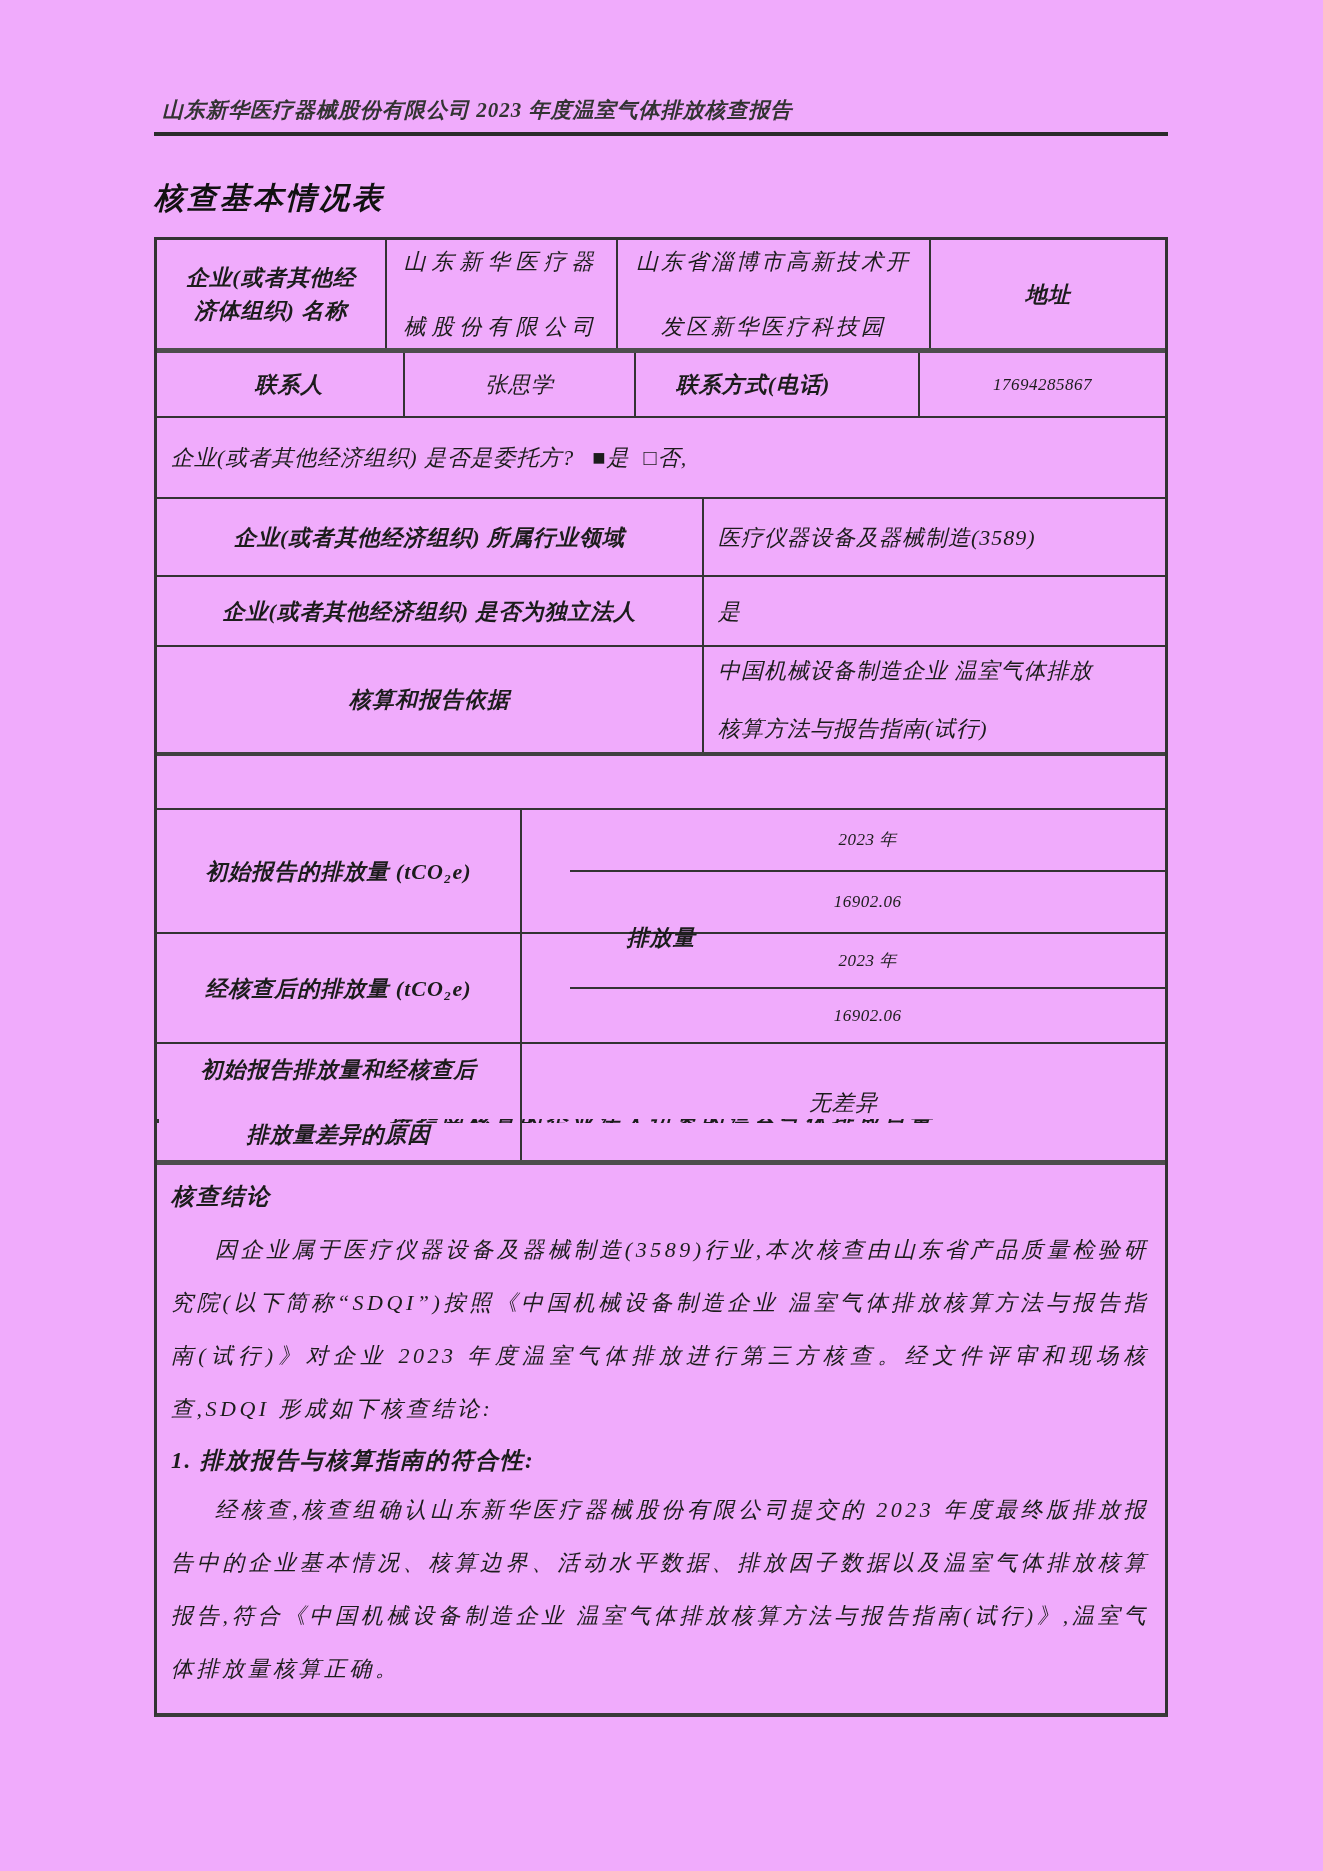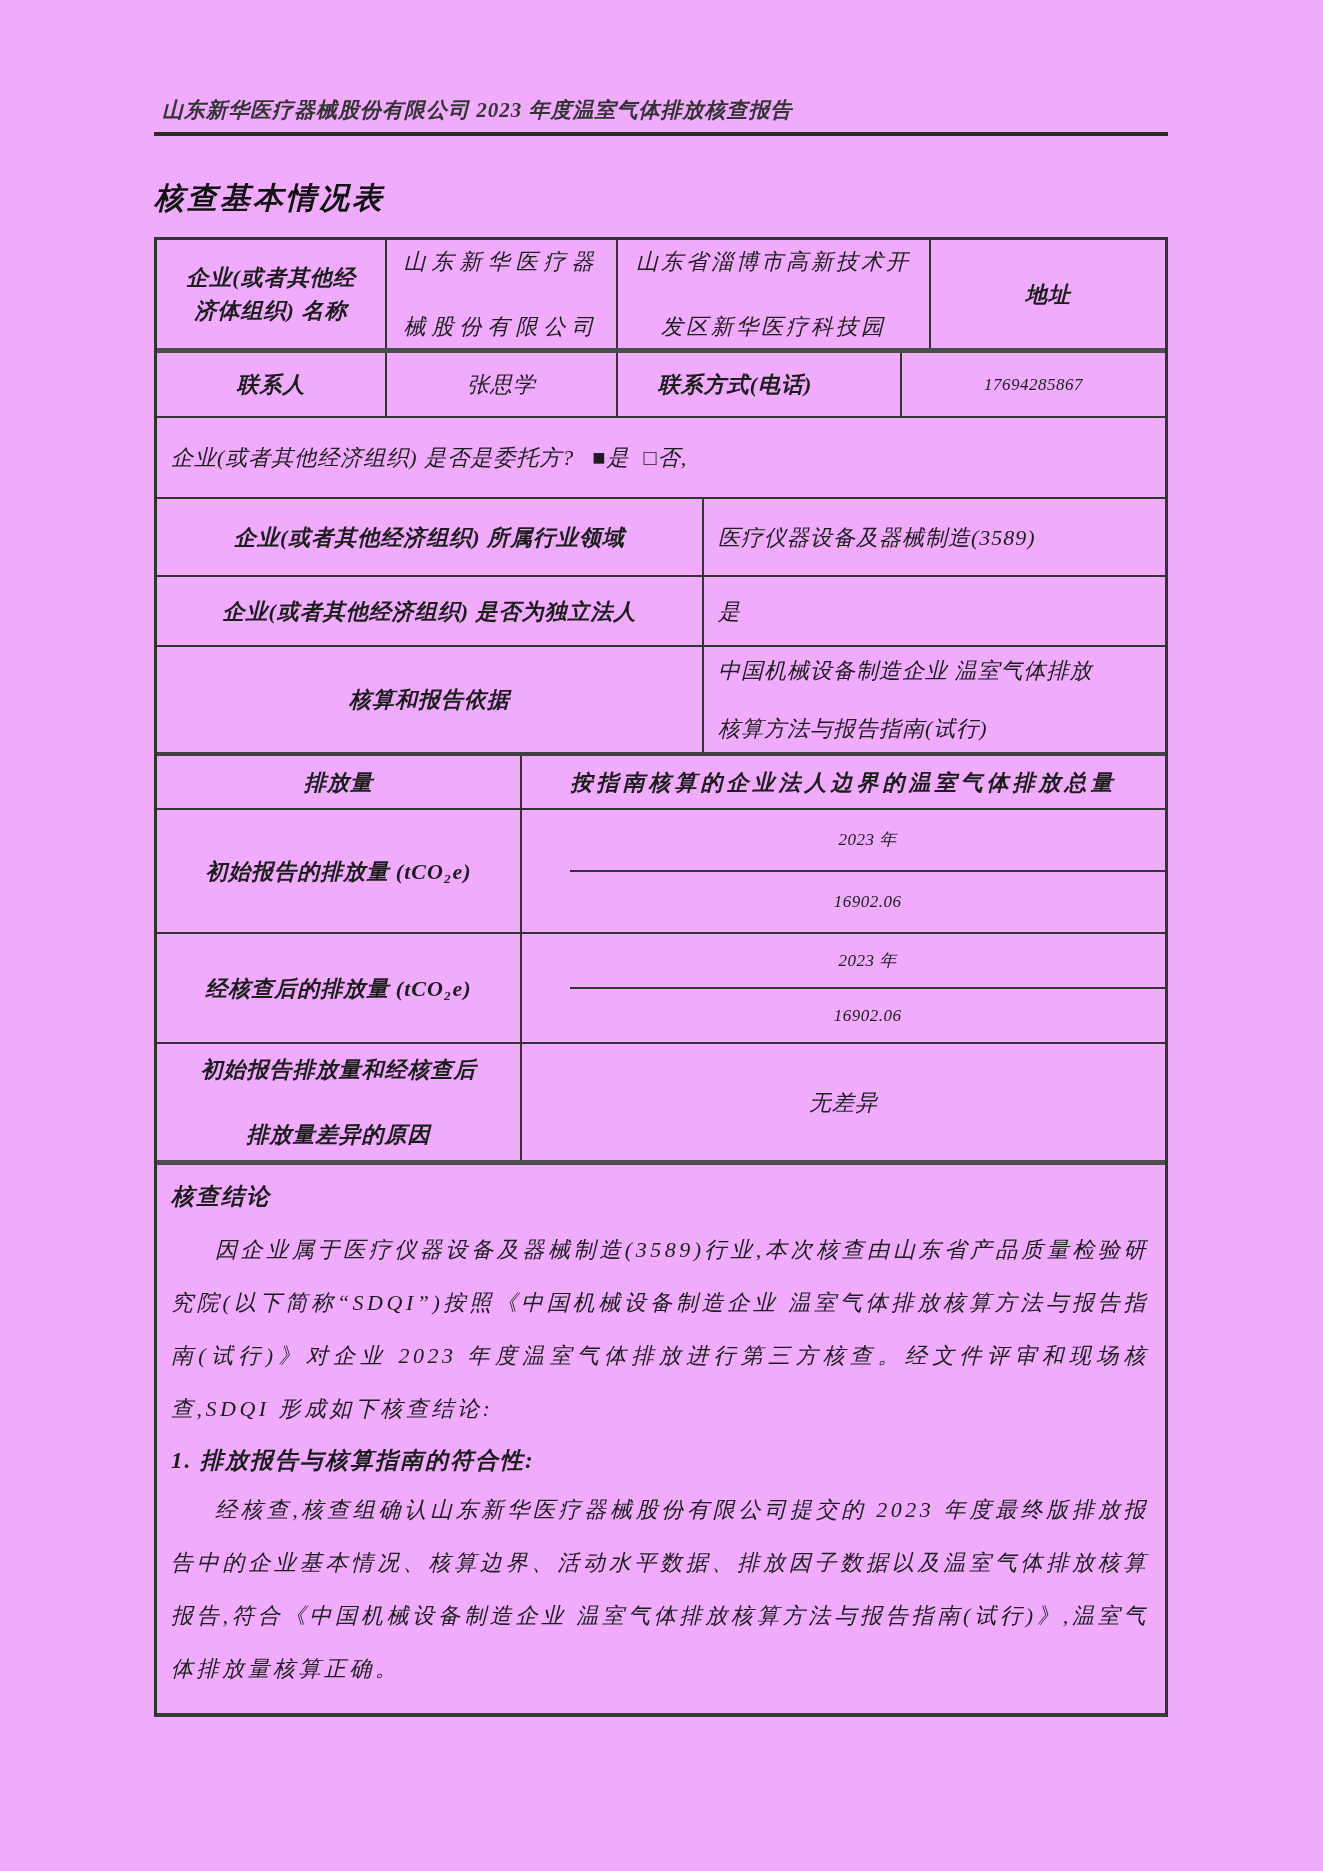--- a/index.html
+++ b/index.html
@@ -35,21 +35,21 @@
 
   .vtable {
     margin-top:21px;
     border:3px solid #333;
     border-bottom:4px solid #3a3a3a;
     box-sizing:border-box;
   }
   .vrow { display:flex; border-top:2px solid #333; box-sizing:border-box; }
   .vrow.first { border-top:none; }
   .vrow.thick  { border-top:5px solid #4d4d4d; }
-  .vrow.thick2 { border-top:4px solid #404040; }
+  .vrow.thick2 { border-top:4px solid #404040;flex-direction:column; }
 
   .vcell {
     box-sizing:border-box;
     border-left:2px solid #333;
     display:flex; align-items:center; justify-content:center;
     text-align:center;
     padding:2px 10px;
     font-size:22px;
     line-height:1.5;
     letter-spacing:1px;
@@ -63,21 +63,21 @@
   .lh58 { line-height:58px; }
   .sp6 { letter-spacing:6px; }
   .sp3 { letter-spacing:3px; }
   .sp4 { letter-spacing:4px; }
   .num { font-size:17px; letter-spacing:0.5px;margin-left:48px; }
 
   .w1 { flex:0 0 228px; } .w2 { flex:0 0 231px; } .w3 { flex:0 0 236px; } .w4 { flex:1; }
   .wl { flex:0 0 545px; } .wr { flex:1; }
   .wa { flex:0 0 363px; } .wb { flex:1; }
 
-  .h-r1 { height:108px; } .h-r2 { height:68px; } .h-r3 { height:81px; }
+  .h-r1 { height:108px; } .h-r2 { height:68px;padding-left:18px; } .h-r3 { height:81px; }
   .h-r4 { height:78px; }  .h-r5 { height:70px; } .h-r6 { height:107px; }
   .h-r7 { height:56px; }  .h-r8 { height:124px; } .h-r9 { height:110px; }
   .h-r10 { height:118px; } .h-r11 { height:553px; }
 
   .stack { flex-direction:column; align-items:stretch; padding:0; }
   .subrow { flex:1; display:flex; align-items:center; justify-content:center; }
   .subrow.second { border-top:2px solid #333; }
 
   .qbox { margin-left:18px; }
   .qbox2 { margin-left:14px; }

